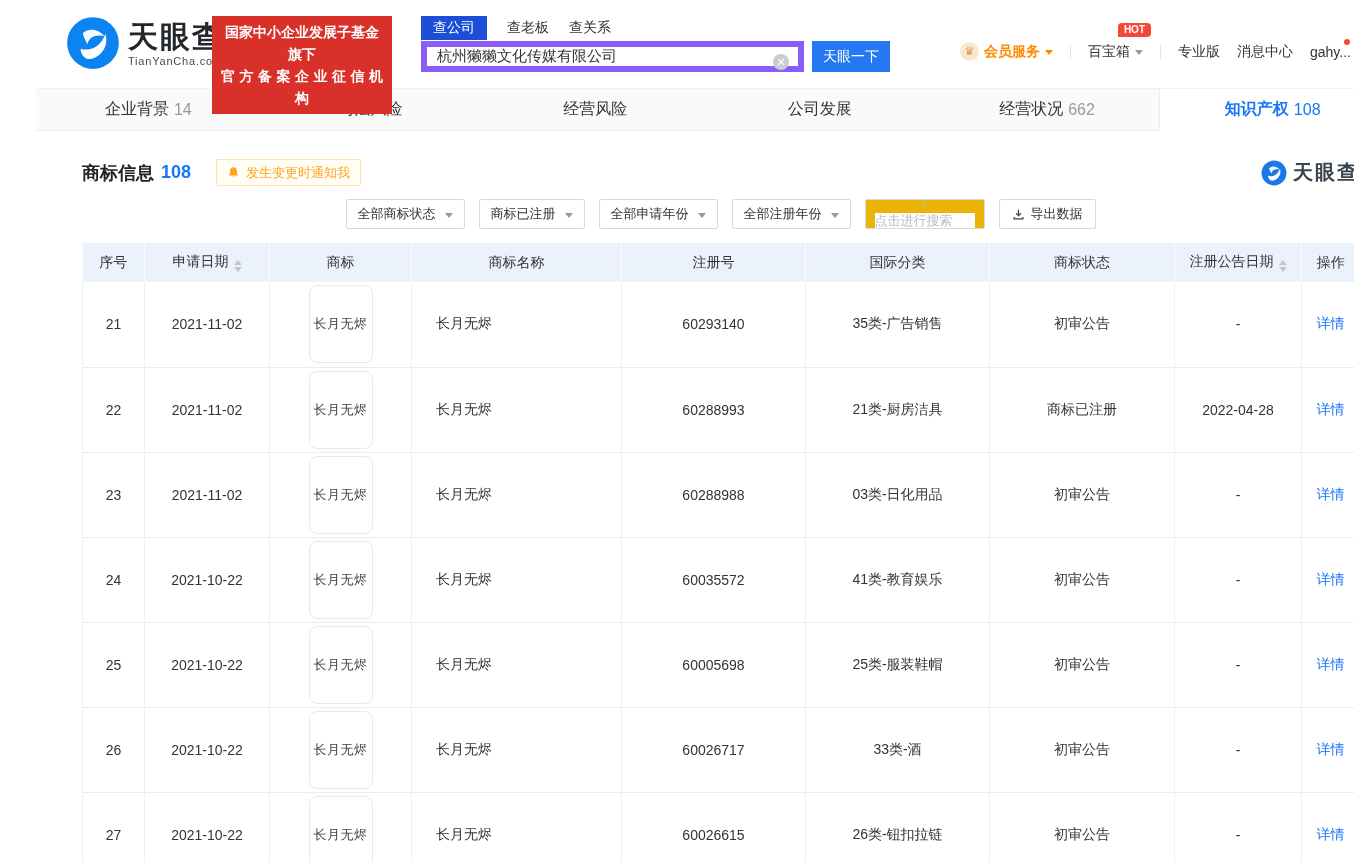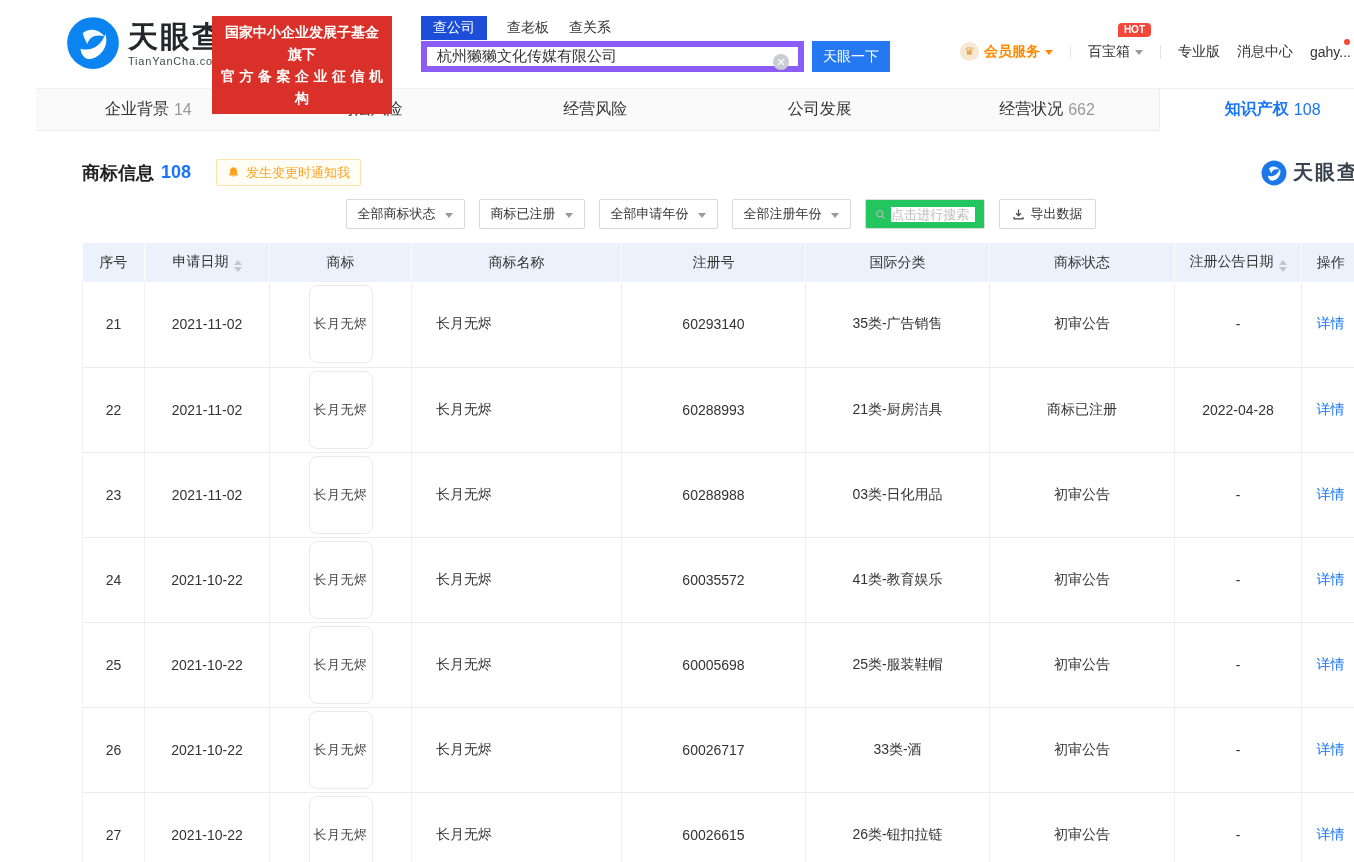--- a/index.html
+++ b/index.html
@@ -58,21 +58,21 @@
   .section-count { font-size:18px; font-weight:700; color:#1775f9; margin-left:7px; }
   .notify-btn { margin-left:25px; display:flex; align-items:center; gap:6px; border:1px solid #ffe3a8; background:#fffdf4;
     color:#ffa21d; font-size:13px; height:27px; padding:0 10px; border-radius:2px; cursor:pointer; }
   .section-logo { margin-left:auto; display:flex; align-items:center; gap:6px; }
   .section-logo .txt { font-size:20px; font-weight:700; color:#39434e; letter-spacing:2px; }
 
   .filter-row { margin-top:13px; display:flex; justify-content:center; align-items:center; gap:14px; }
   .filter-dd { height:30px; border:1px solid #d9d9d9; border-radius:2px; display:flex; align-items:center; gap:9px;
     padding:0 11px; font-size:13px; color:#333; cursor:pointer; background:#fff; }
   .filter-search { height:30px; width:120px; border:1px solid #d9d9d9; border-radius:2px; display:flex; align-items:center;
-    gap:6px; padding:0 9px; background:#22c55e; }
+    gap:6px; padding:0 9px; background:#eab308;flex-direction:column; }
   .filter-search input { border:none; outline:none; width:100%; font-size:13px; color:#333; font-family:inherit; }
   .filter-search input::placeholder { color:#bcbcbc; }
   .export-btn { height:30px; border:1px solid #d9d9d9; border-radius:2px; display:flex; align-items:center; gap:6px;
     padding:0 12px; font-size:13px; color:#333; cursor:pointer; background:#fff; }
 
   
   .tm-table { margin-top:14px; width:1277px; border-collapse:collapse; table-layout:fixed; }
   .tm-table thead th { background:#ebf2fb; height:39px; font-size:14px; font-weight:400; color:#333; text-align:center; }
   .tm-table thead th:not(:last-child){ border-right:1px solid #fbfdff; }
   .tm-table tbody td { height:85px; border:1px solid #f0f0f0; border-top:none; text-align:center; font-size:14px; color:#333; background:#fff; }

